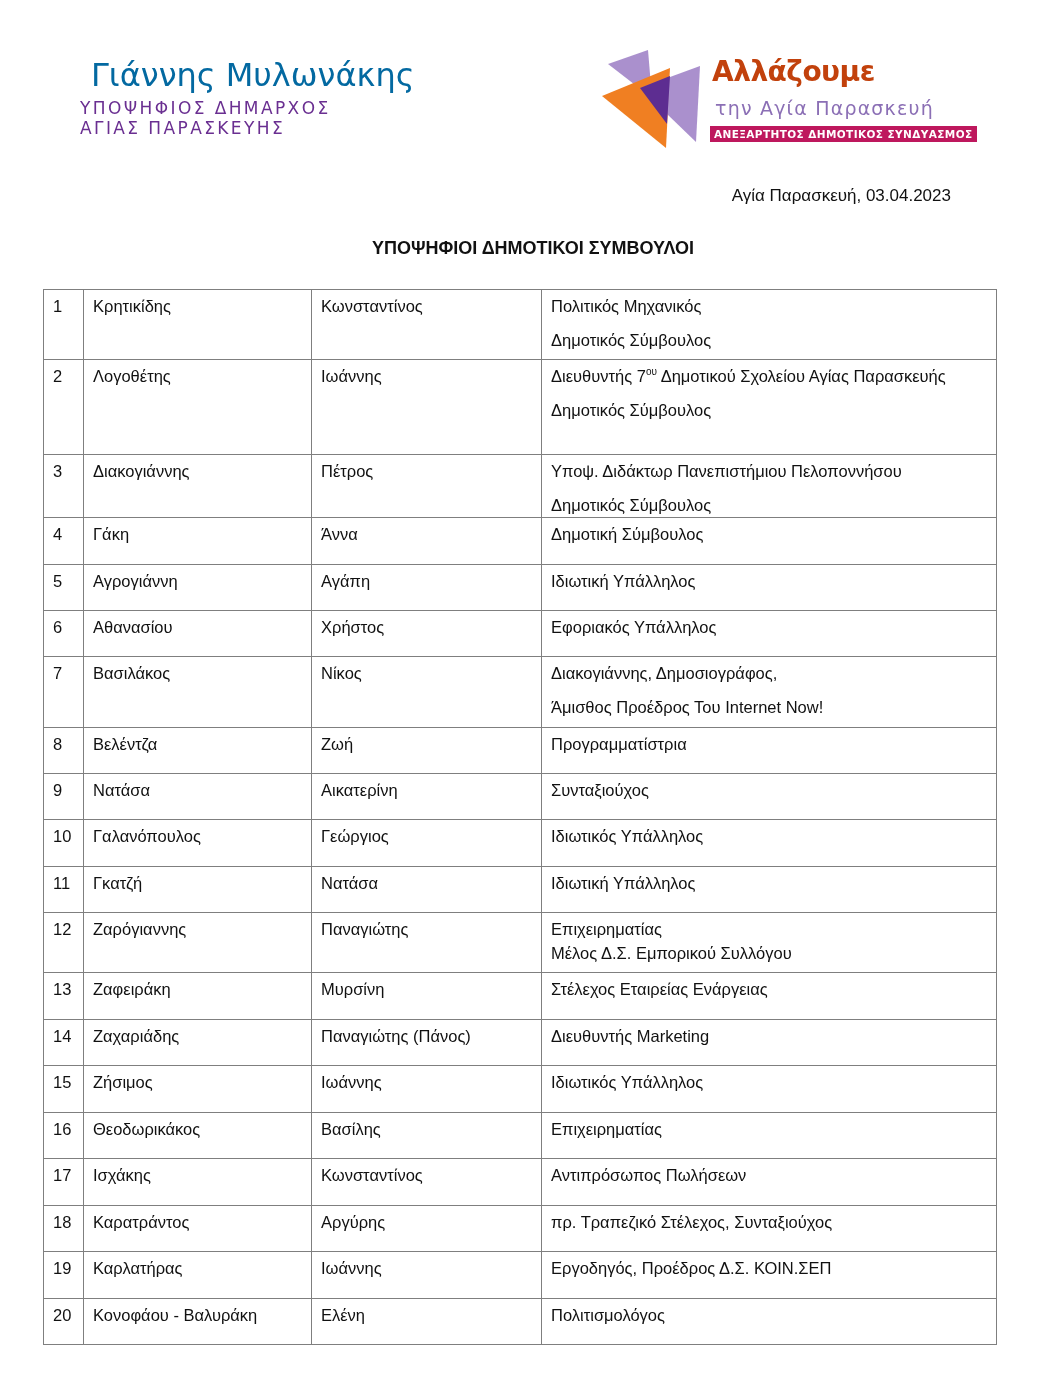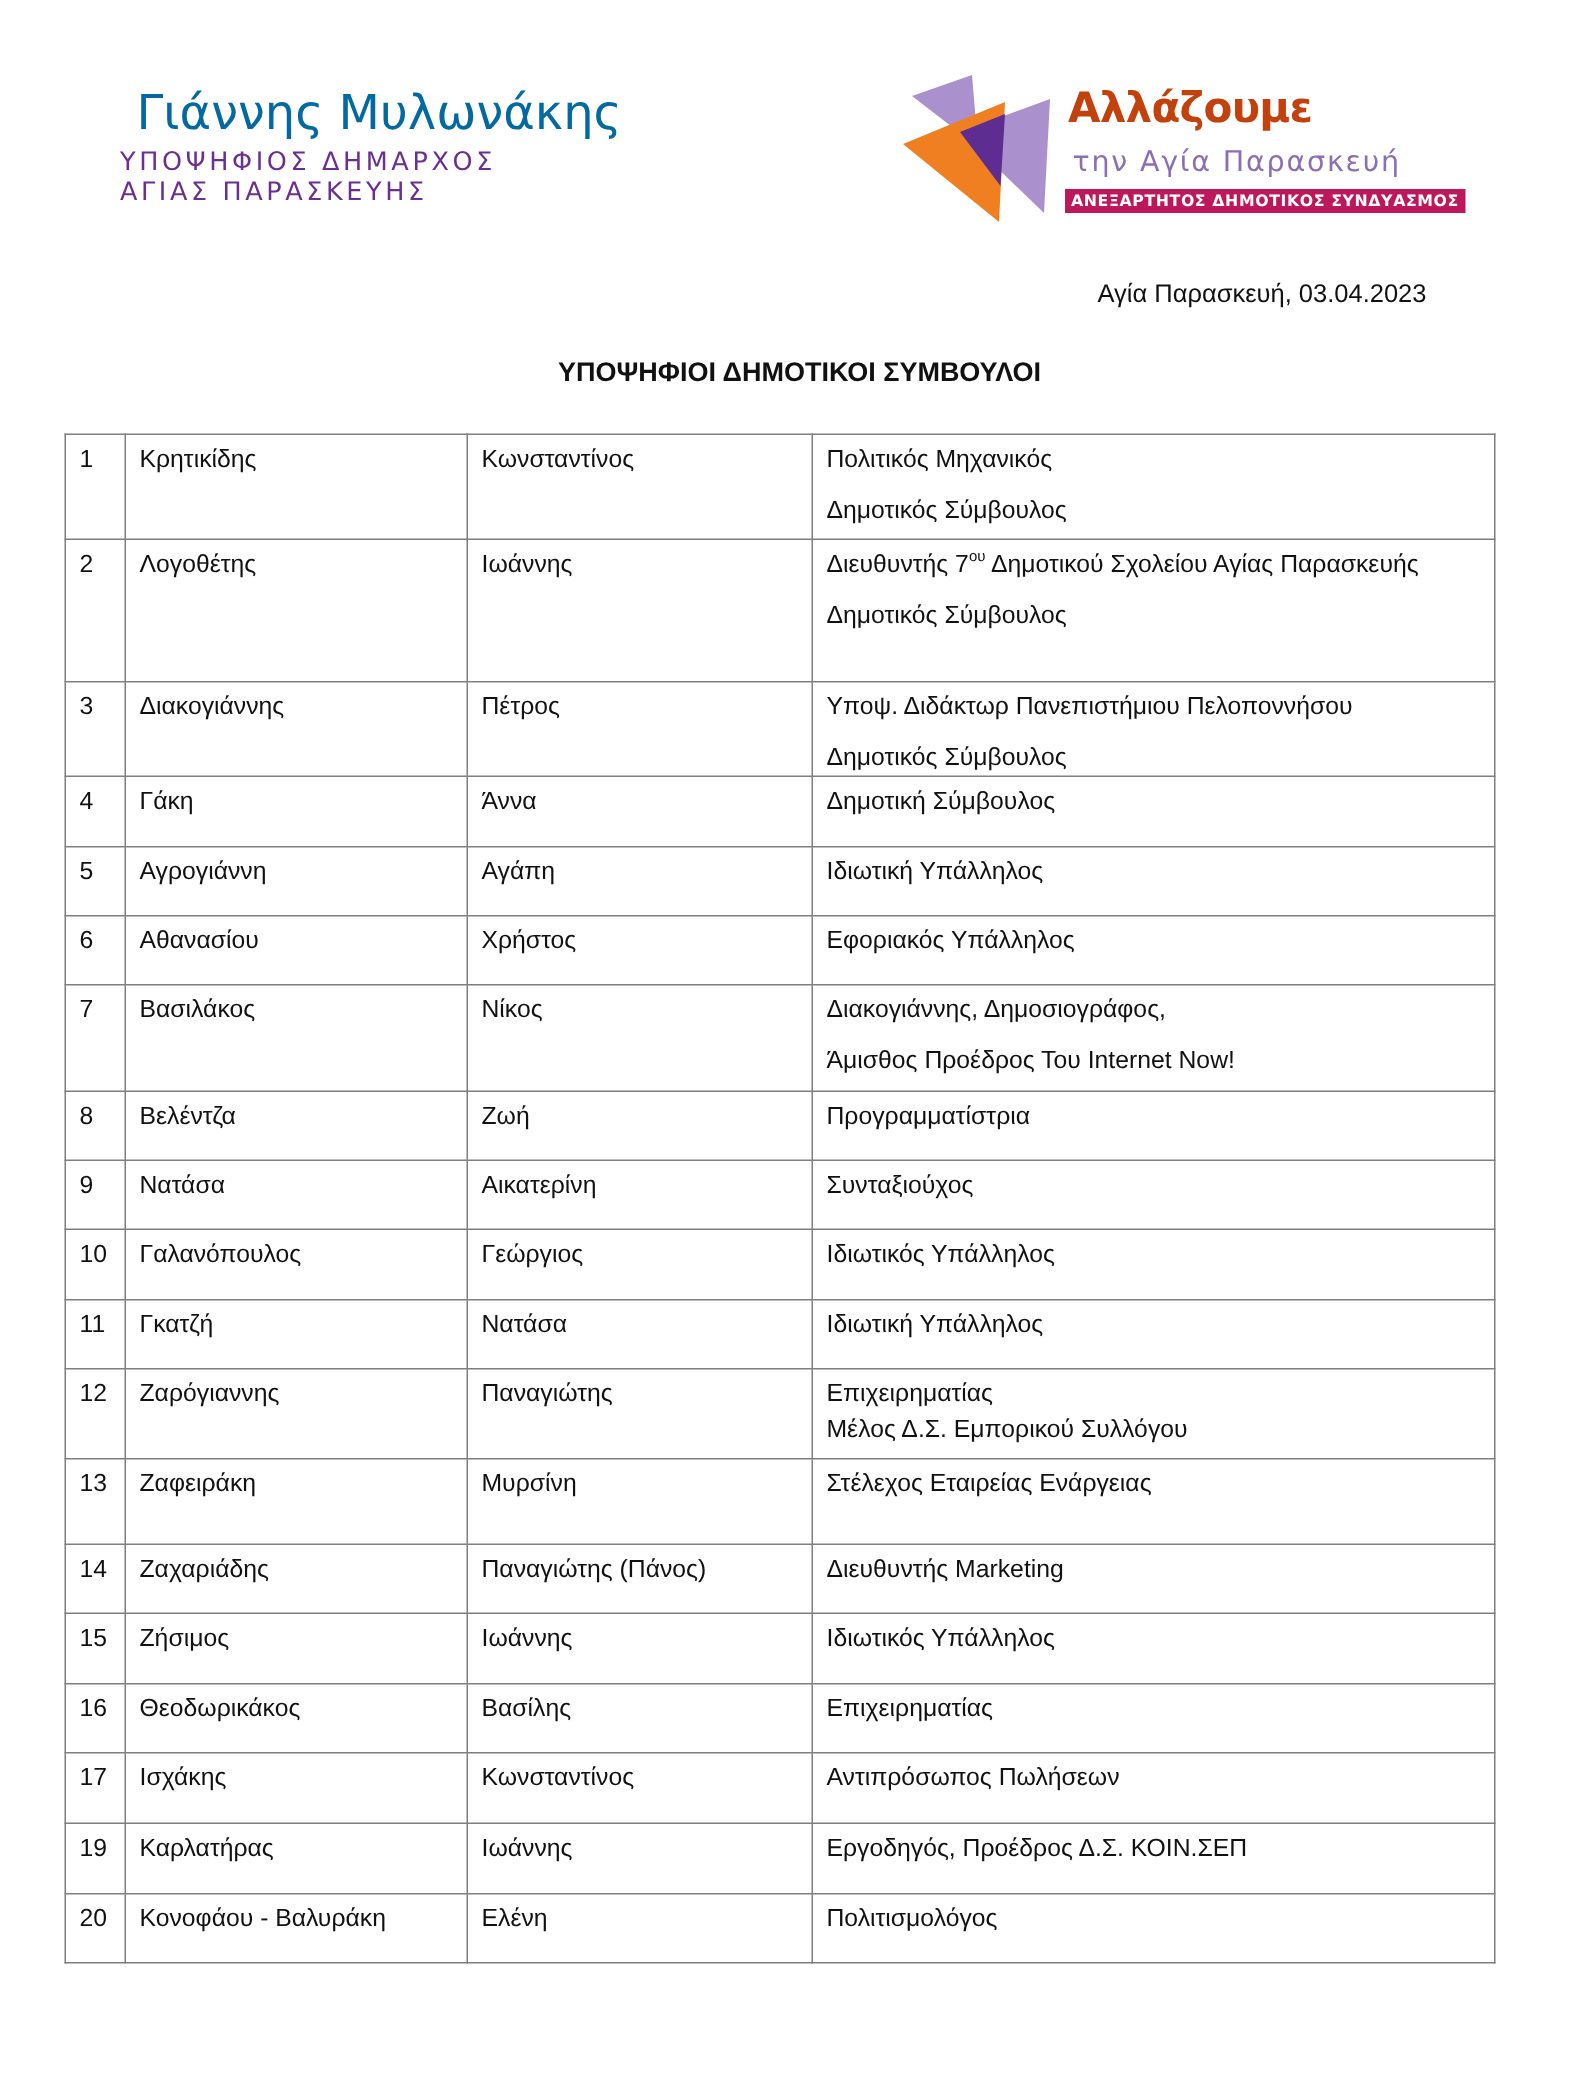--- a/index.html
+++ b/index.html
@@ -144,21 +144,21 @@
       </tr>
       <tr style="height: 60px;">
         <td class="c-num">12</td>
         <td class="c-last">Ζαρόγιαννης</td>
         <td class="c-first">Παναγιώτης</td>
         <td class="c-occ">
           <span class="occ-line">Επιχειρηματίας</span>
           <span class="occ-line tight">Μέλος Δ.Σ. Εμπορικού Συλλόγου</span>
         </td>
       </tr>
-      <tr style="height: 57px;">
+      <tr style="height: 47px;">
         <td class="c-num">13</td>
         <td class="c-last">Ζαφειράκη</td>
         <td class="c-first">Μυρσίνη</td>
         <td class="c-occ">
           <span class="occ-line">Στέλεχος Εταιρείας Ενάργειας</span>
         </td>
       </tr>
       <tr style="height: 46px;">
         <td class="c-num">14</td>
         <td class="c-last">Ζαχαριάδης</td>
@@ -184,20 +184,28 @@
         </td>
       </tr>
       <tr style="height: 47px;">
         <td class="c-num">17</td>
         <td class="c-last">Ισχάκης</td>
         <td class="c-first">Κωνσταντίνος</td>
         <td class="c-occ">
           <span class="occ-line">Αντιπρόσωπος Πωλήσεων</span>
         </td>
       </tr>
+      <tr style="height: 46px;">
+        <td class="c-num">18</td>
+        <td class="c-last">Καρατράντος</td>
+        <td class="c-first">Αργύρης</td>
+        <td class="c-occ">
+          <span class="occ-line">πρ. Τραπεζικό Στέλεχος, Συνταξιούχος</span>
+        </td>
+      </tr>
       <tr style="height: 47px;">
         <td class="c-num">19</td>
         <td class="c-last">Καρλατήρας</td>
         <td class="c-first">Ιωάννης</td>
         <td class="c-occ">
           <span class="occ-line">Εργοδηγός,  Προέδρος Δ.Σ. ΚΟΙΝ.ΣΕΠ</span>
         </td>
       </tr>
       <tr style="height: 46px;">
         <td class="c-num">20</td>

